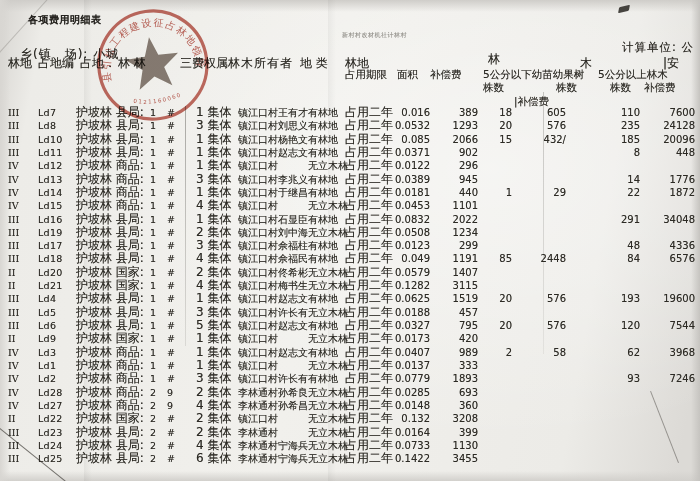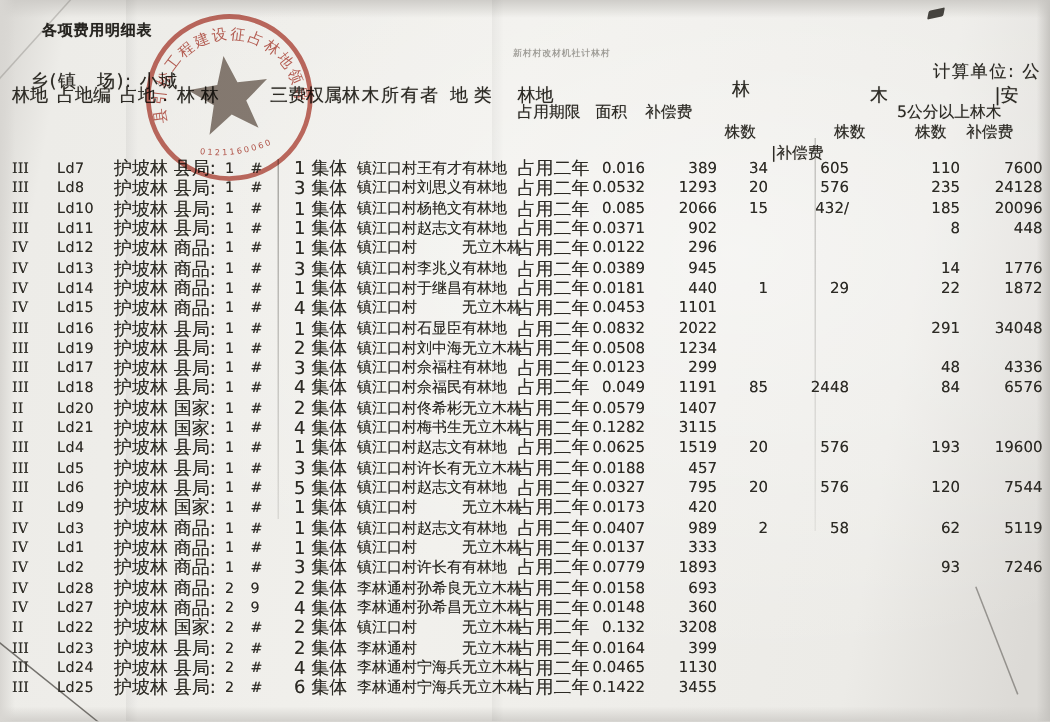--- a/index.html
+++ b/index.html
@@ -95,20 +95,21 @@
   <span class="hl fs11" style="left:180px;top:55px;">三费权属</span>
   <span class="hl fs11" style="left:228px;top:55px;letter-spacing:1px;">林木所有者</span>
   <span class="hl fs11" style="left:300px;top:55px;">地 类</span>
   <span class="hl fs11" style="left:345px;top:55px;">林地</span>
   <span class="hl fs11" style="left:488px;top:51px;">林</span>
   <span class="hl fs11" style="left:580px;top:55px;">木</span>
 
   <span class="hl hsub" style="left:345px;top:68px;">占用期限</span>
   <span class="hl hsub" style="left:397px;top:68px;">面积</span>
   <span class="hl hsub" style="left:430px;top:68px;">补偿费</span>
+  <span class="hl hsub" style="left:483px;top:68px;">5公分以下幼苗幼果树</span>
   <span class="hl hsub" style="left:598px;top:68px;">5公分以上林木</span>
 
   <span class="hl hsub" style="left:483px;top:81px;">株数</span>
   <span class="hl hsub" style="left:514px;top:95px;">|补偿费</span>
   <span class="hl hsub" style="left:556px;top:81px;">株数</span>
   <span class="hl hsub" style="left:610px;top:81px;">株数</span>
   <span class="hl hsub" style="left:644px;top:81px;">补偿费</span>
 
   <div class="vline1"></div>
   <div class="vline2"></div>
@@ -120,21 +121,21 @@
       <span class="cs">III</span>
       <span class="cc">Ld7</span>
       <span class="ct">护坡林 县局:</span>
       <span class="cg">1 #</span>
       <span class="co">1 集体</span>
       <span class="cow">镇江口村王有才</span>
       <span class="cl">有林地</span>
       <span class="cterm">占用二年</span>
       <span class="ca">0.016</span>
       <span class="cf">389</span>
-      <span class="csn">34</span>
+      <span class="csn">18</span>
       <span class="csf">605</span>
       <span class="ctn">110</span>
       <span class="ctf">7600</span>
     </div>
       <div class="r">
       <span class="cs">III</span>
       <span class="cc">Ld8</span>
       <span class="ct">护坡林 县局:</span>
       <span class="cg">1 #</span>
       <span class="co">3 集体</span>
@@ -411,21 +412,21 @@
       <span class="cg">1 #</span>
       <span class="co">1 集体</span>
       <span class="cow">镇江口村赵志文</span>
       <span class="cl">有林地</span>
       <span class="cterm">占用二年</span>
       <span class="ca">0.0407</span>
       <span class="cf">989</span>
       <span class="csn">2</span>
       <span class="csf">58</span>
       <span class="ctn">62</span>
-      <span class="ctf">5119</span>
+      <span class="ctf">3968</span>
     </div>
       <div class="r">
       <span class="cs">IV</span>
       <span class="cc">Ld1</span>
       <span class="ct">护坡林 商品:</span>
       <span class="cg">1 #</span>
       <span class="co">1 集体</span>
       <span class="cow">镇江口村</span>
       <span class="cl">无立木林地</span>
       <span class="cterm">占用二年</span>
@@ -454,21 +455,21 @@
     </div>
       <div class="r">
       <span class="cs">IV</span>
       <span class="cc">Ld28</span>
       <span class="ct">护坡林 商品:</span>
       <span class="cg">2 9</span>
       <span class="co">2 集体</span>
       <span class="cow">李林通村孙希良</span>
       <span class="cl">无立木林地</span>
       <span class="cterm">占用二年</span>
-      <span class="ca">0.0158</span>
+      <span class="ca">0.0285</span>
       <span class="cf">693</span>
       <span class="csn"></span>
       <span class="csf"></span>
       <span class="ctn"></span>
       <span class="ctf"></span>
     </div>
       <div class="r">
       <span class="cs">IV</span>
       <span class="cc">Ld27</span>
       <span class="ct">护坡林 商品:</span>
@@ -518,21 +519,21 @@
     </div>
       <div class="r">
       <span class="cs">III</span>
       <span class="cc">Ld24</span>
       <span class="ct">护坡林 县局:</span>
       <span class="cg">2 #</span>
       <span class="co">4 集体</span>
       <span class="cow">李林通村宁海兵</span>
       <span class="cl">无立木林地</span>
       <span class="cterm">占用二年</span>
-      <span class="ca">0.0465</span>
+      <span class="ca">0.0733</span>
       <span class="cf">1130</span>
       <span class="csn"></span>
       <span class="csf"></span>
       <span class="ctn"></span>
       <span class="ctf"></span>
     </div>
       <div class="r">
       <span class="cs">III</span>
       <span class="cc">Ld25</span>
       <span class="ct">护坡林 县局:</span>

